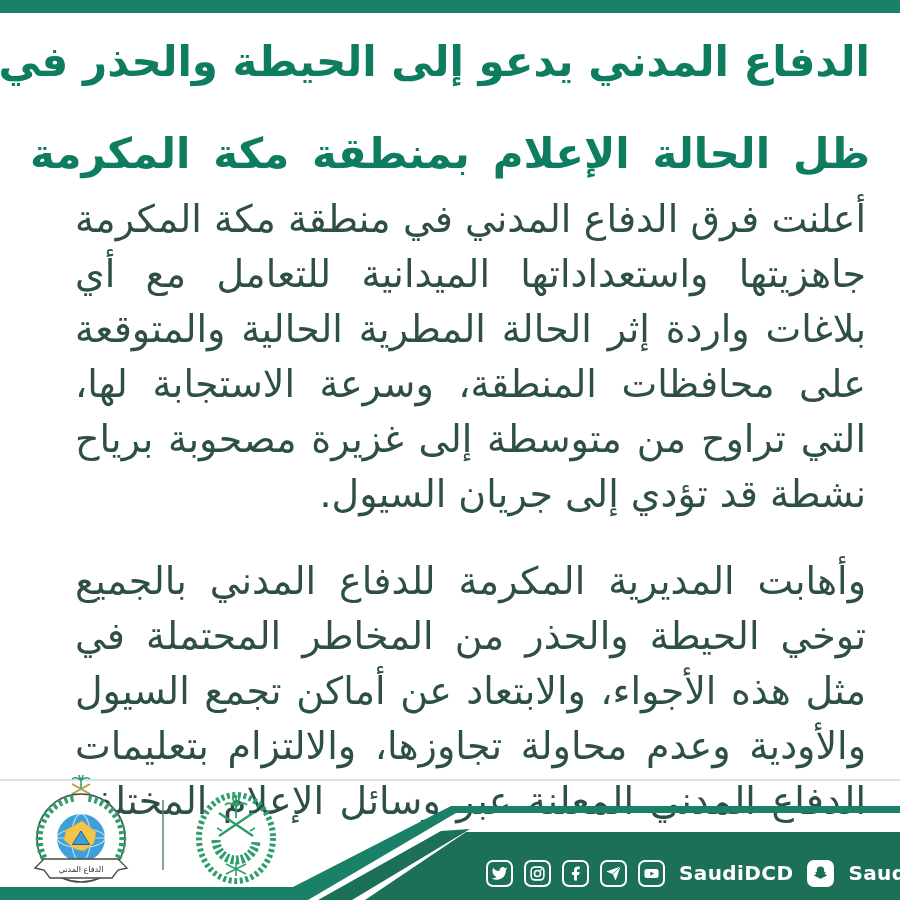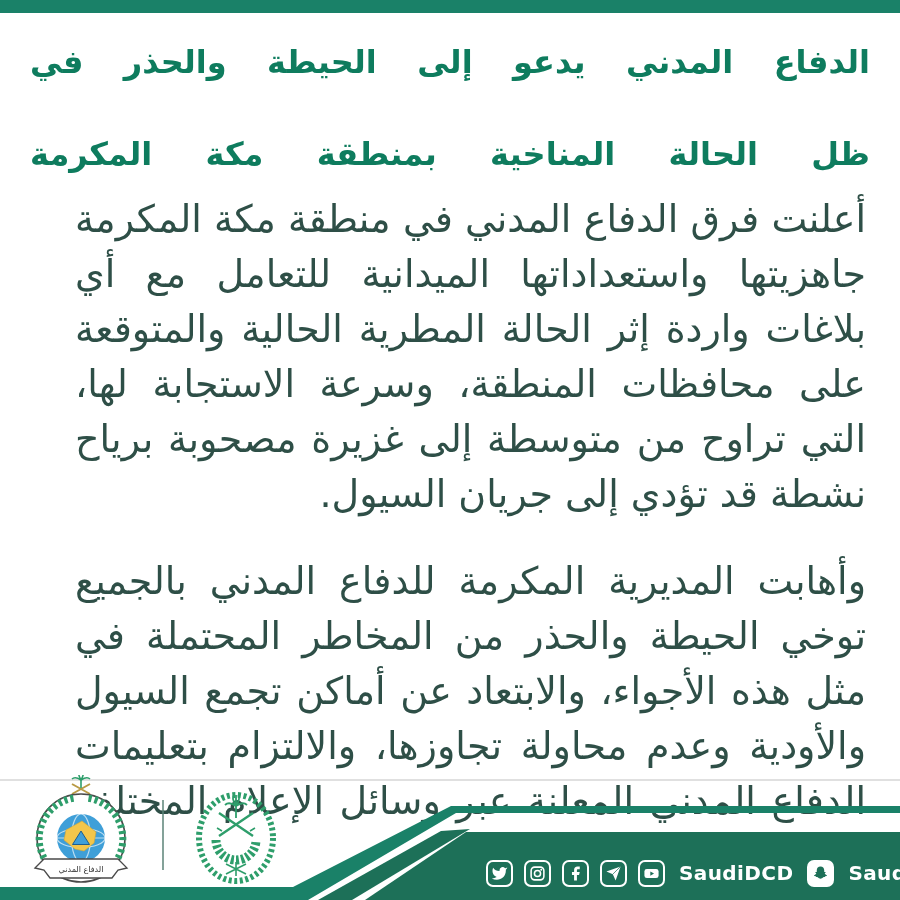--- a/index.html
+++ b/index.html
@@ -10,21 +10,21 @@
   }
   .top-bar{
     position:absolute;top:0;left:0;width:900px;height:13px;
     background:#1a8168;
   }
   .title-block{
     position:absolute;top:16px;left:30px;right:30px;
     direction:rtl;
     color:#0e7c5e;
     font-weight:bold;
-    font-size:32px;
+    font-size:42px;
     line-height:92px;
   }
   .title-line{
     text-align:justify;
     text-align-last:justify;
     white-space:nowrap;
   }
   .body-block{
     position:absolute;top:192px;left:36px;right:34px;
     direction:rtl;
@@ -66,21 +66,21 @@
     margin:12px 3px;white-space:nowrap;
   }
 </style>
 </head>
 <body>
 
 <div class="top-bar"></div>
 
 <div class="title-block">
   <div class="title-line">الدفاع المدني يدعو إلى الحيطة والحذر في</div>
-  <div class="title-line">ظل الحالة المناخية بمنطقة مكة المكرمة</div>
+  <div class="title-line">ظل الحالة الإعلام بمنطقة مكة المكرمة</div>
 </div>
 
 <div class="body-block">
   <p>أعلنت فرق الدفاع المدني في منطقة مكة المكرمة جاهزيتها واستعداداتها الميدانية للتعامل مع أي بلاغات واردة إثر الحالة المطرية الحالية والمتوقعة على محافظات المنطقة، وسرعة الاستجابة لها، التي تراوح من متوسطة إلى غزيرة مصحوبة برياح نشطة قد تؤدي إلى جريان السيول.</p>
   <p>وأهابت المديرية المكرمة للدفاع المدني بالجميع توخي الحيطة والحذر من المخاطر المحتملة في مثل هذه الأجواء، والابتعاد عن أماكن تجمع السيول والأودية وعدم محاولة تجاوزها، والالتزام بتعليمات الدفاع المدني المعلنة عبر وسائل الإعلام المختلفة ومواقع التواصل الاجتماعي.</p>
 </div>
 
 <div class="footer-sep"></div>
 
 <svg class="footer-art" viewBox="0 0 900 125">

